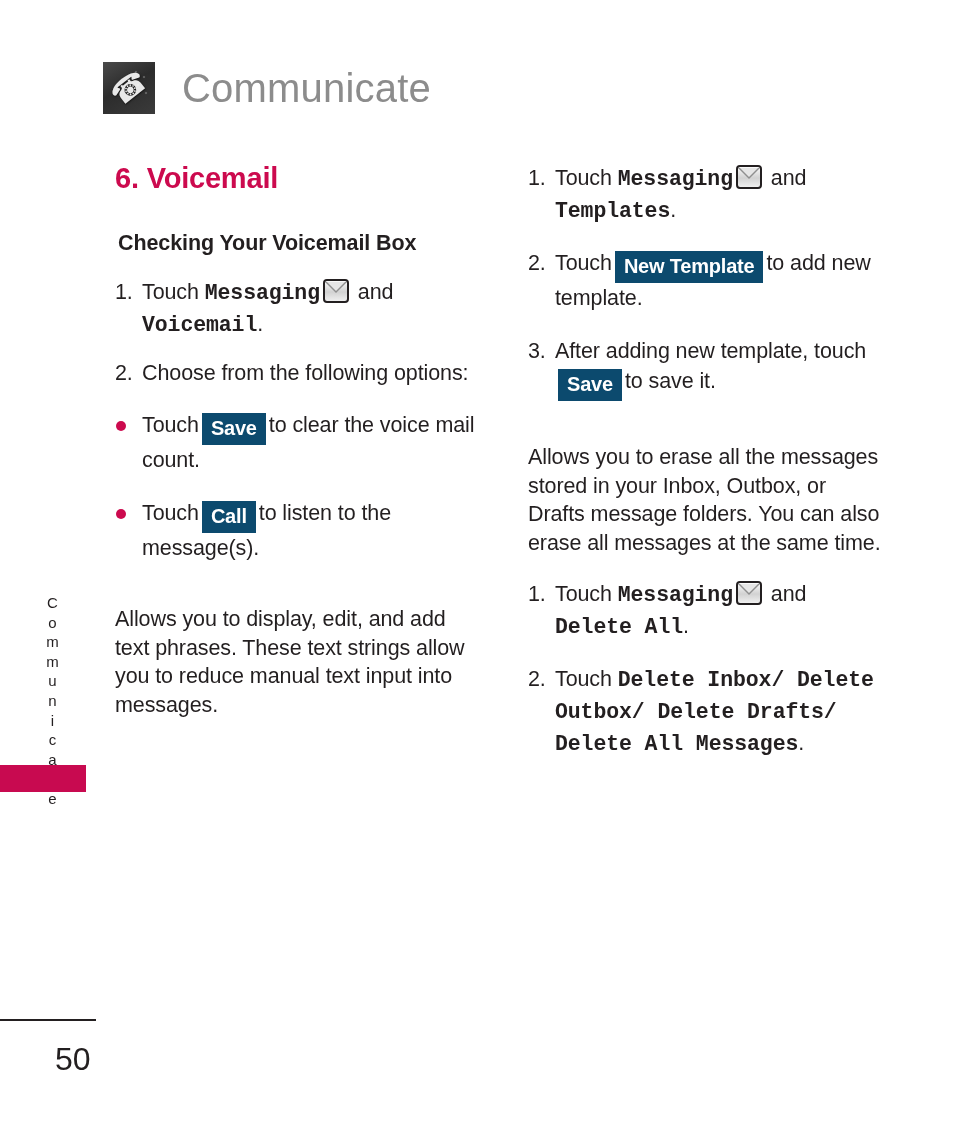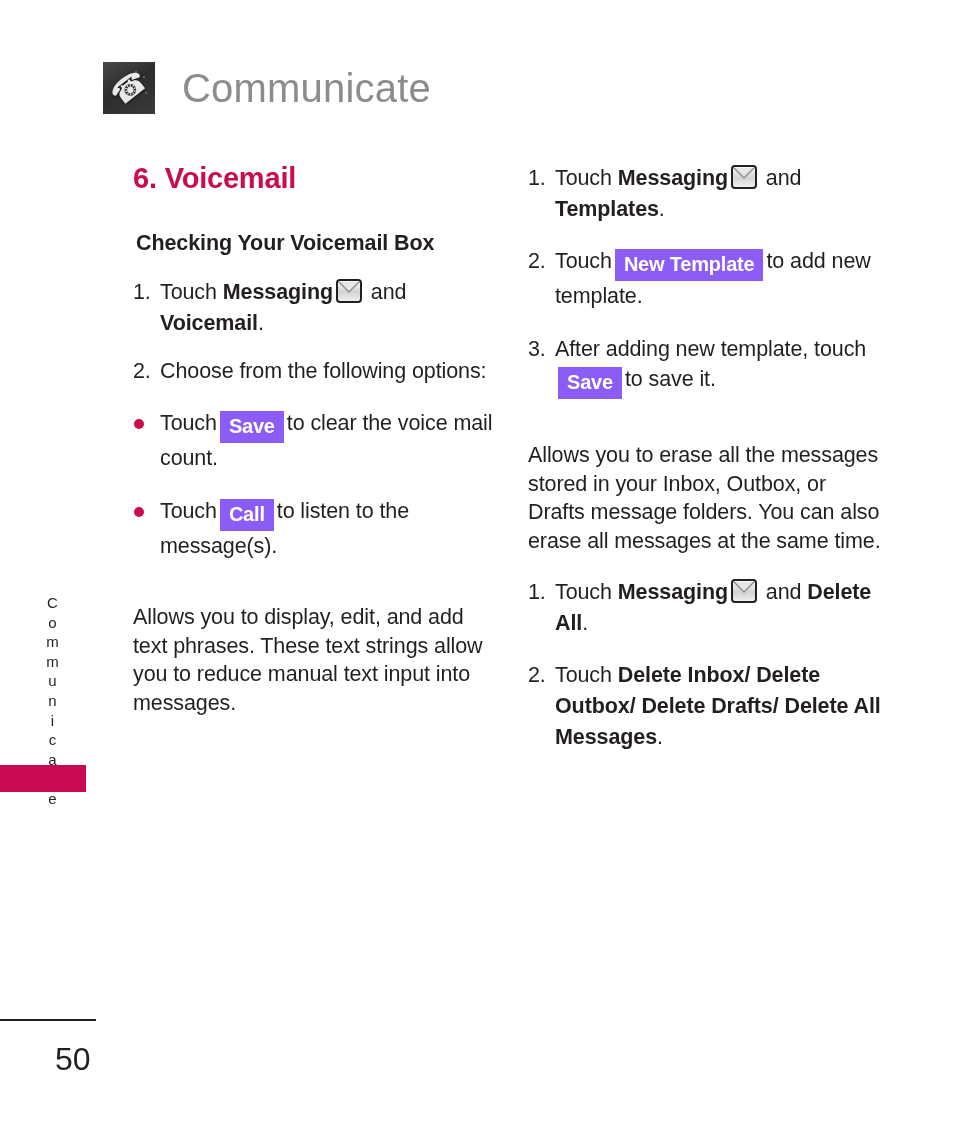--- a/index.html
+++ b/index.html
@@ -102,21 +102,21 @@
     left: 55px;
     top: 1043px;
     font-size: 32px;
     color: #231f20;
     line-height: 1;
   }
 
   
   #col-left {
     position: absolute;
-    left: 133px;
+    left: 115px;
     top: 163px;
     width: 360px;
   }
   #col-right {
     position: absolute;
     left: 528px;
     top: 163px;
     width: 360px;
   }
 
@@ -182,26 +182,26 @@
     left: 1px;
     top: 11px;
     width: 10px;
     height: 10px;
     border-radius: 50%;
     background: #cc0a4e;
     display: block;
   }
   .bullet-item .content { flex: 1 1 auto; }
 
-  b, .bold { font-weight: bold; }
+  b, .bold { font-weight: bold; font-family: Liberation Mono, monospace; }
 
   
   .key-chip {
     display: inline-block;
-    background: #8b5cf6;
+    background: #0c4a6e;
     color: #ffffff;
     font-weight: bold;
     font-size: 20px;
     line-height: 1;
     padding: 5px 9px 7px 9px;
     margin: 0 3px;
     vertical-align: -3px;
     white-space: nowrap;
     letter-spacing: -0.2px;
     text-align: center;

